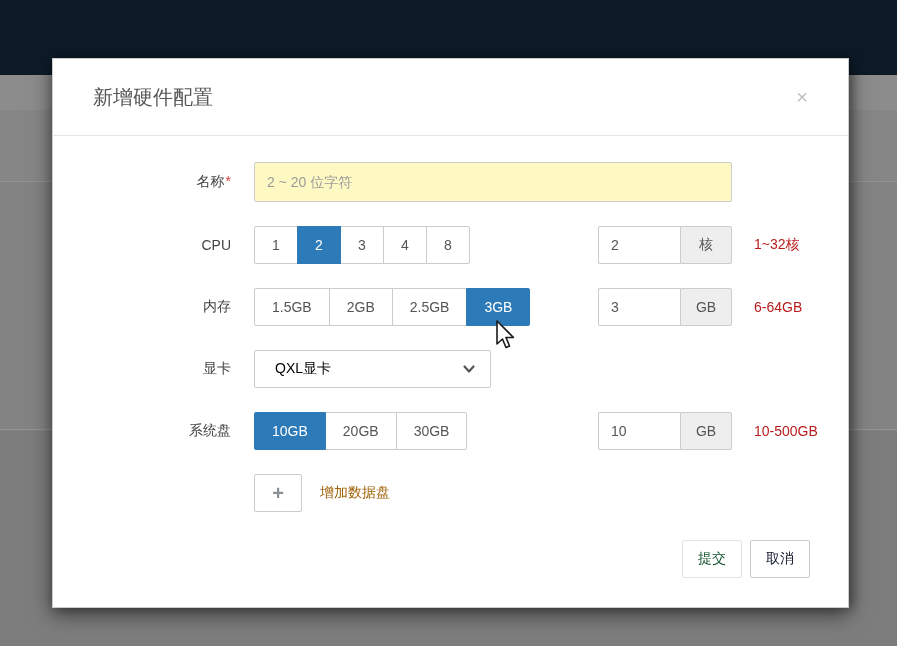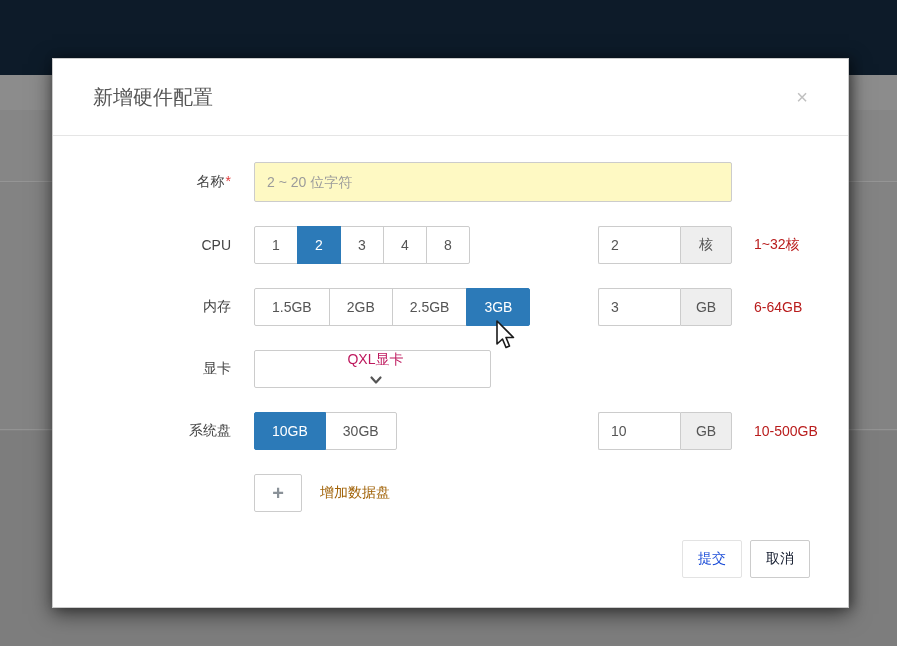--- a/index.html
+++ b/index.html
@@ -69,21 +69,21 @@
     width:52px; height:38px; background:#eee; border:1px solid #ccc;
     border-radius:0 2px 2px 0; display:flex; align-items:center; justify-content:center;
     color:#555;
   }
   .hint { color:#b91c1c; margin-left:22px; white-space:nowrap; }
 
   
   .select-box {
     width:237px; height:38px; border:1px solid #ccc; border-radius:2px;
     display:flex; align-items:center; padding:0 14px 0 20px; cursor:pointer;
-    background:#fff; color:#be185d;flex-direction:column;
+    background:#fff; color:#000000;
   }
   .select-box .select-value { flex:1; }
   .chevron { width:14px; height:14px; flex:none; }
 
   
   .add-disk-btn {
     width:48px; height:38px; background:#fff; border:1px solid #ccc; border-radius:2px;
     display:flex; align-items:center; justify-content:center; cursor:pointer;
   }
   .plus-glyph { color:#8a9198; font-size:20px; font-weight:bold; line-height:1; }
@@ -91,21 +91,21 @@
 
   
   .modal-footer {
     display:flex; justify-content:flex-end; align-items:center;
     padding:4px 38px 0 40px;
   }
   .btn {
     height:38px; padding:0 15px; background:#fff; font-size:14px; font-family:inherit;
     border:1px solid #ccc; border-radius:2px; cursor:pointer;
   }
-  .btn-submit { color:#1d4ed8; border-color:#e3e3e3; }
+  .btn-submit { color:#14532d; border-color:#e3e3e3; }
   .btn-cancel { color:#0f172a; margin-left:8px; }
 
   
   .cursor { position:absolute; left:495px; top:320px; z-index:50; pointer-events:none; }
 </style>
 </head>
 <body>
 
 <div class="backdrop">
   <div class="bd-navy"></div>
@@ -174,20 +174,21 @@
           </svg>
         </div>
       </div>
     </div>
 
     <div class="form-row">
       <div class="form-label">系统盘</div>
       <div class="control-main">
         <div class="btn-group">
           <button class="opt-btn selected">10GB</button>
+          <button class="opt-btn">20GB</button>
           <button class="opt-btn">30GB</button>
         </div>
       </div>
       <div class="input-group">
         <input class="ig-input" type="text" value="10" style="">
         <div class="ig-addon">GB</div>
       </div>
       <div class="hint">10-500GB</div>
     </div>
 

